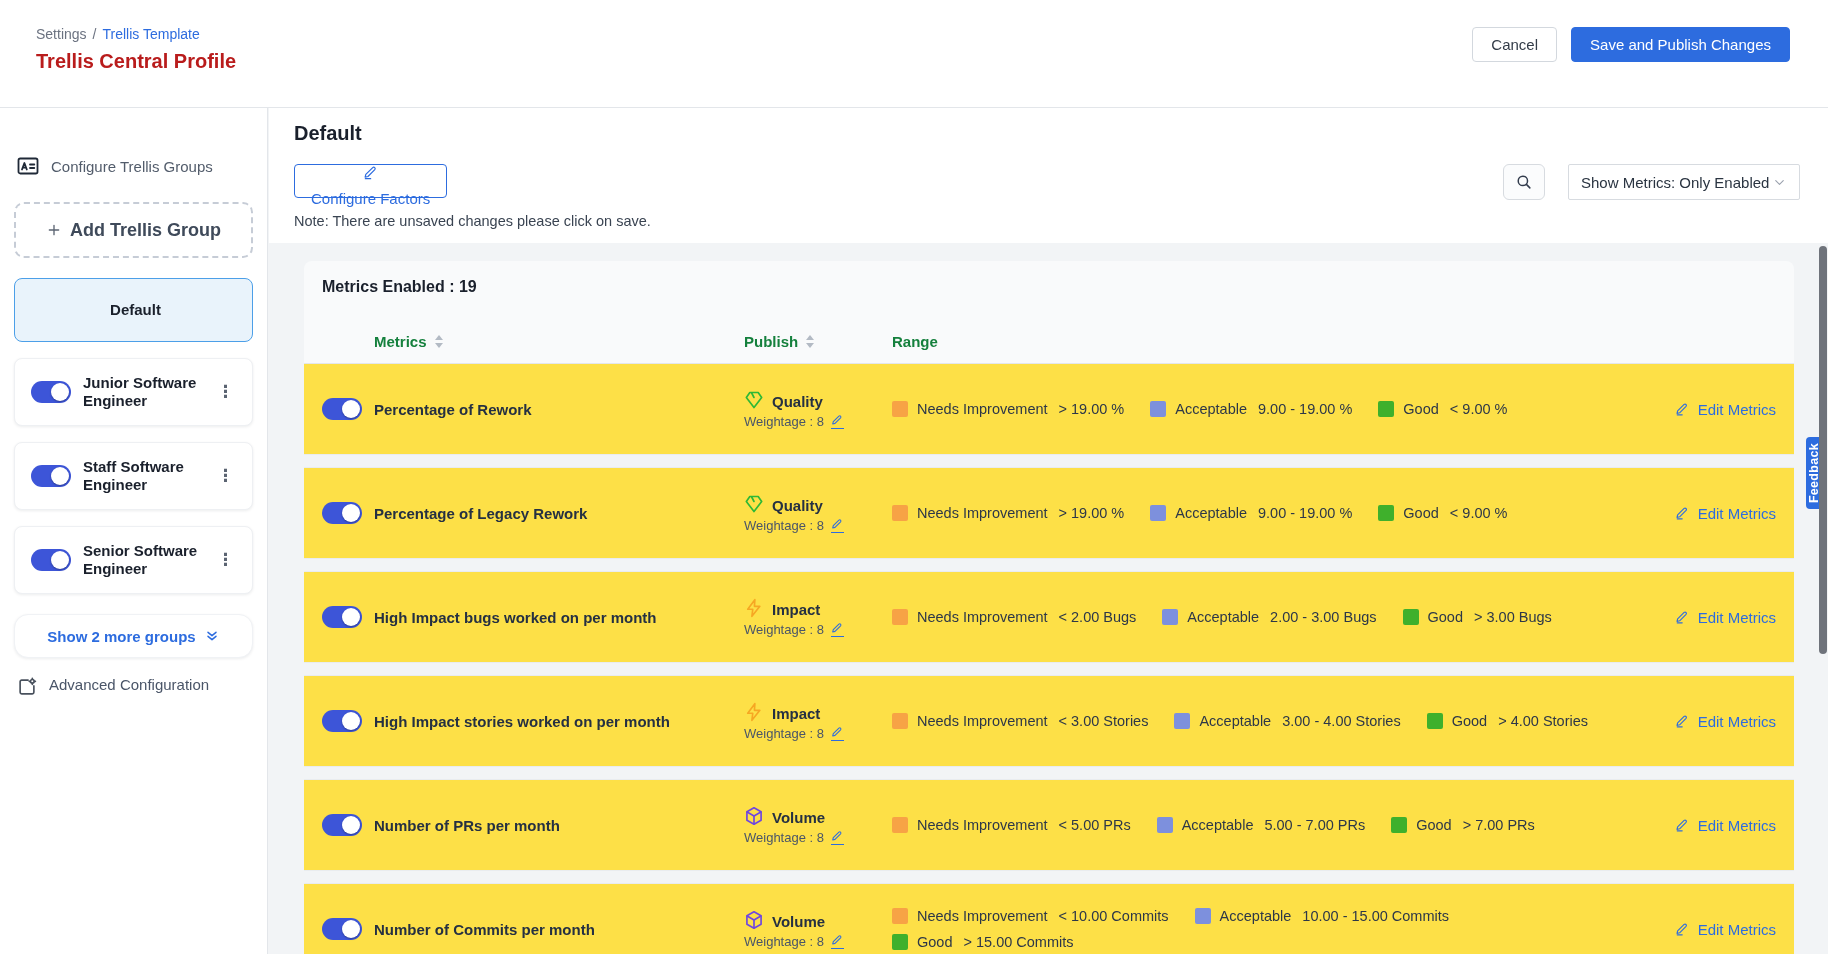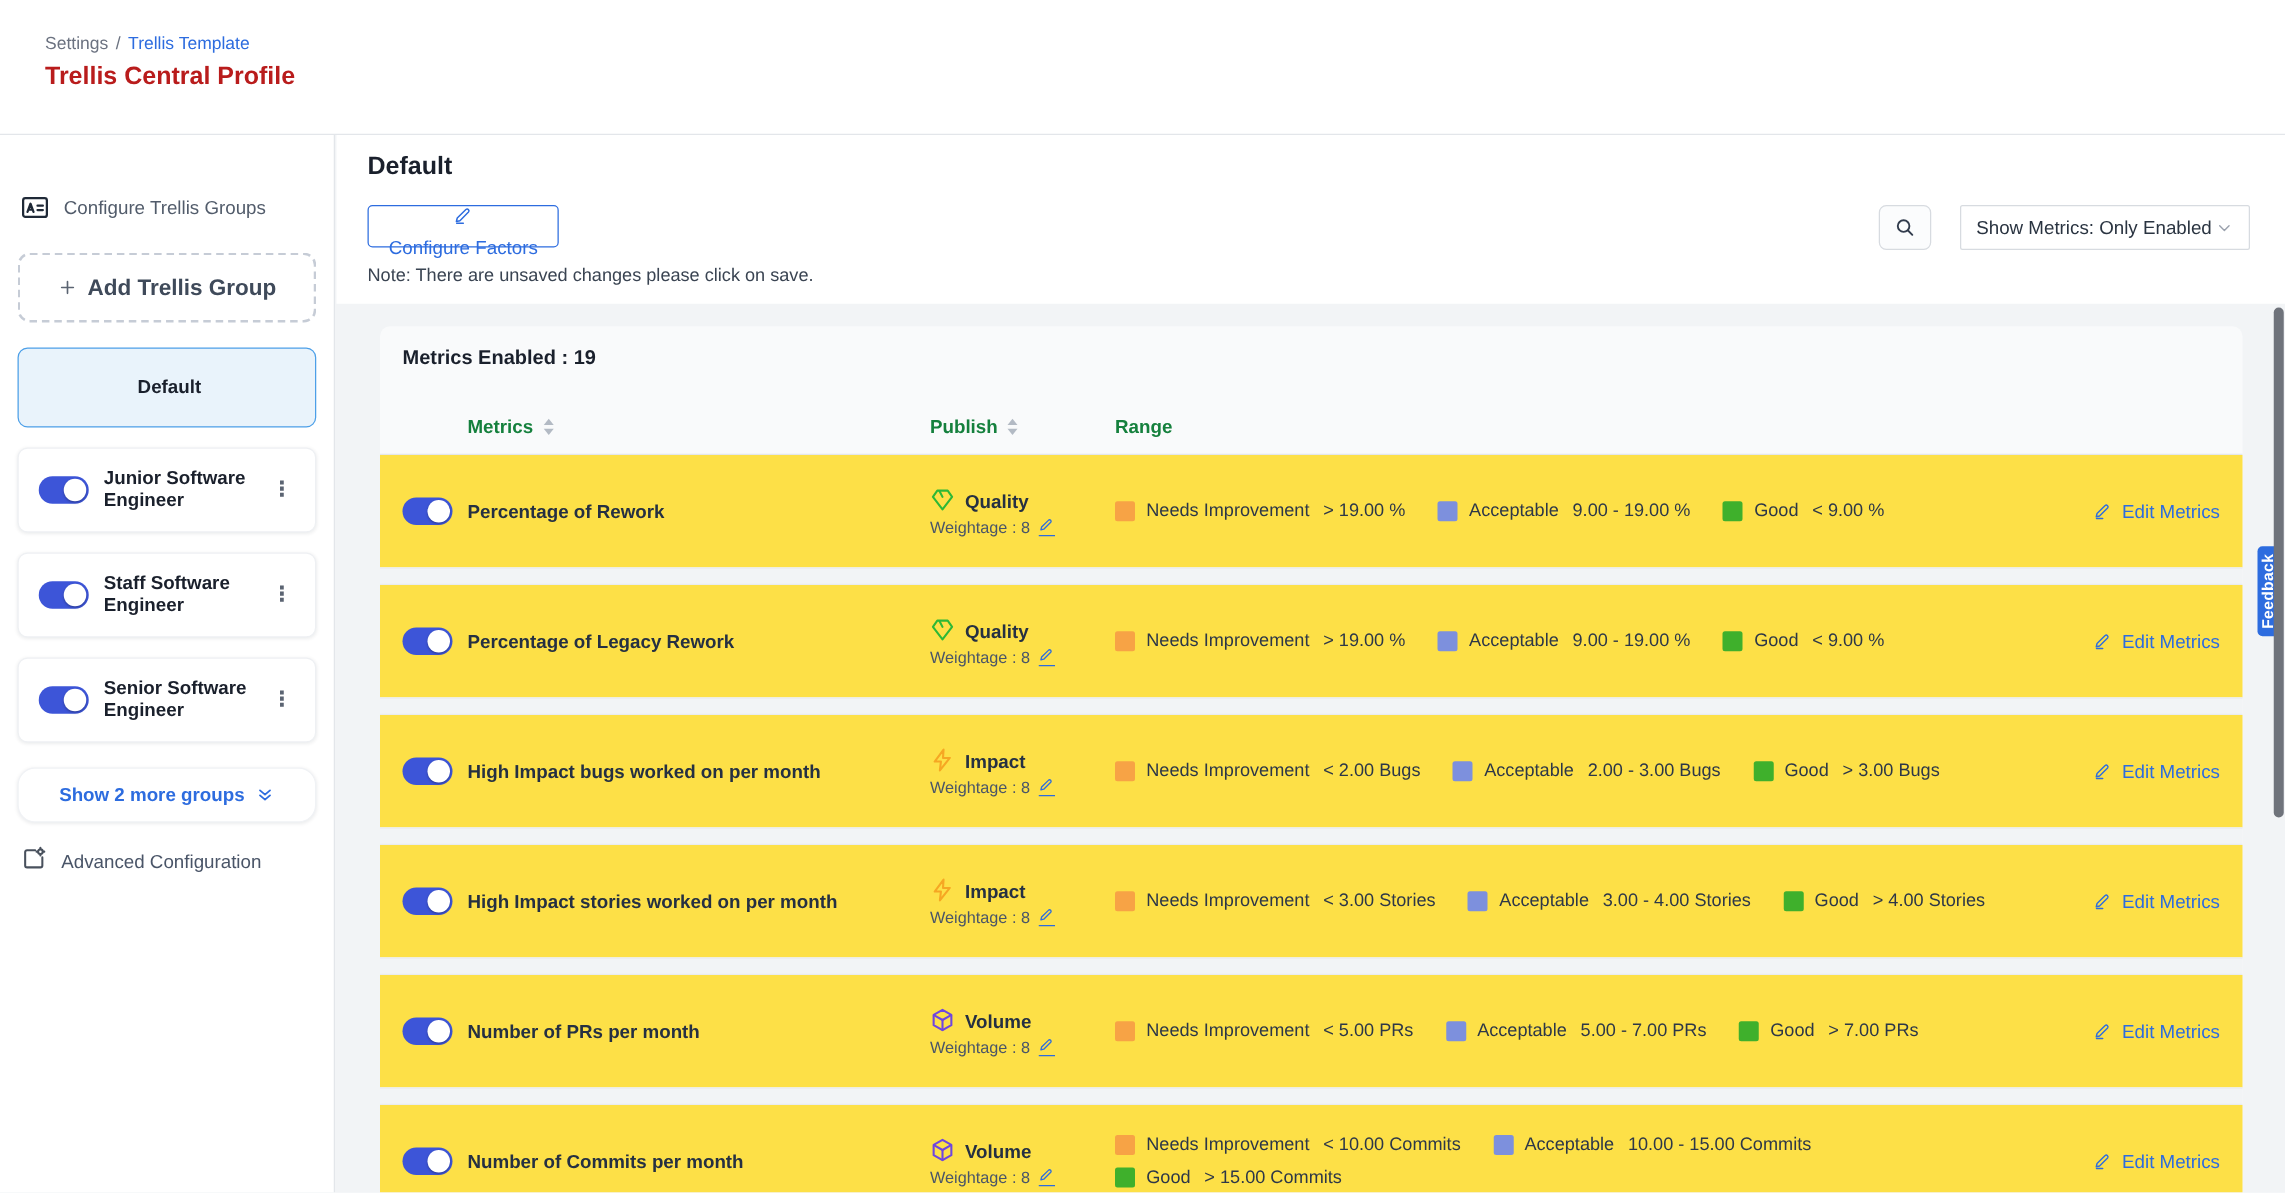--- a/index.html
+++ b/index.html
@@ -40,21 +40,21 @@
   .g-label { font-size:15px; font-weight:700; color:#1a202c; line-height:18px; flex:1; max-width:128px; }
   .kebab { color:#5b6472; font-size:17px; font-weight:700; padding:4px 6px; cursor:pointer; line-height:14px; }
   .toggle { width:40px; height:22px; border-radius:12px; background:#3d55d8; position:relative;
     flex:0 0 auto; cursor:pointer; }
   .toggle .knob { position:absolute; right:2px; top:2px; width:18px; height:18px; border-radius:50%;
     background:#fff; box-shadow:0 1px 2px rgba(0,0,0,.3); }
   .show-more { margin-top:20px; height:44px; border-radius:14px; background:#fff;
     border:1px solid #f0f2f5; box-shadow:0 1px 3px rgba(16,24,40,.08);
     display:flex; align-items:center; justify-content:center; gap:8px;
     color:#2d6cdf; font-size:15px; font-weight:700; cursor:pointer; width:100%; }
-  .adv-row { margin-top:18px; display:flex; align-items:flex-end; gap:11px; padding-left:2px;
+  .adv-row { margin-top:18px; display:flex; align-items:flex-start; gap:11px; padding-left:2px;
     color:#4a5568; font-size:15px; cursor:pointer; }
   .adv-row .ic { color:#49515d; }
 
   
   .content { position:absolute; left:269px; top:108px; right:0; bottom:0; background:#f2f4f6; overflow:hidden; }
   .content-top { position:absolute; left:0; top:0; right:0; height:135px; background:#fff; }
   .group-title { position:absolute; left:25px; top:14px; font-size:20px; font-weight:700; color:#1a202c; }
   .cfg-btn { position:absolute; left:25px; top:56px; height:34px; border:1px solid #2d6cdf; border-radius:4px;
     background:#fff; color:#2d6cdf; font-size:15px; display:flex; align-items:center; gap:9px;
     padding:0 16px; cursor:pointer;flex-direction:column; }
@@ -106,20 +106,24 @@
 </head>
 <body>
 
 <div class="app-header">
   <div class="crumbs">
     <span>Settings</span>
     <span>/</span>
     <span class="crumb-link">Trellis Template</span>
   </div>
   <div class="page-title">Trellis Central Profile</div>
+  <div class="header-actions">
+    <button class="btn btn-cancel">Cancel</button>
+    <button class="btn btn-primary">Save and Publish Changes</button>
+  </div>
 </div>
 
 <div class="sidebar">
   <div class="side-section">
     <span class="ic">
       <svg width="24" height="24" viewBox="0 0 24 24" fill="none" stroke="currentColor" stroke-width="1.8" stroke-linecap="round" stroke-linejoin="round">
         <rect x="2.5" y="4.5" width="19" height="15" rx="1.8"></rect>
         <path d="M6 15.5 8.4 9l2.4 6.5M6.9 13.6h3"></path>
         <path d="M14 10.5h4.3M14 14h4.3"></path>
       </svg>

